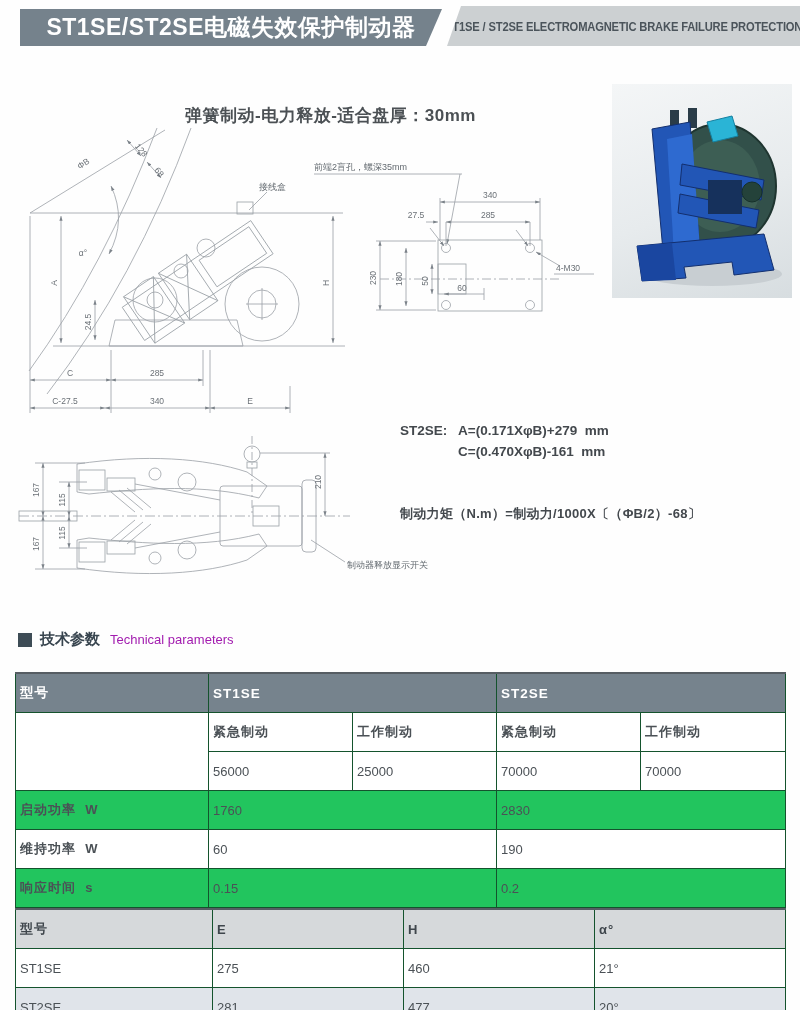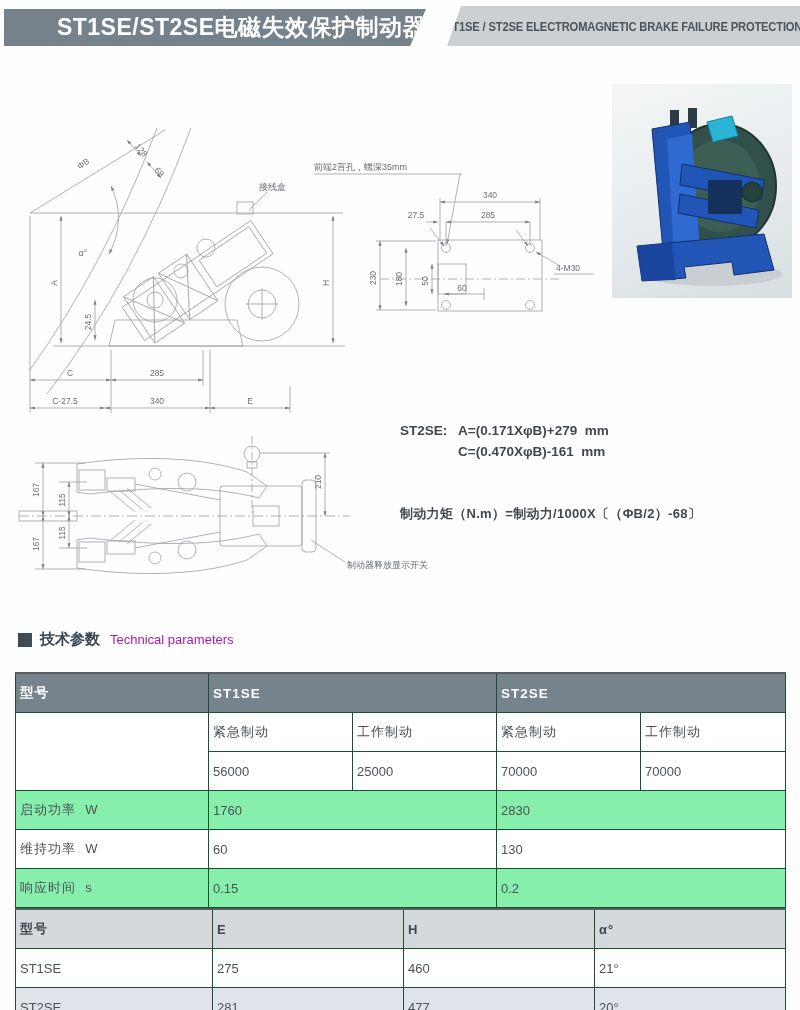--- a/index.html
+++ b/index.html
@@ -1,21 +1,21 @@
 <!DOCTYPE html>
 <html><head>
 <meta charset="utf-8">
 <style>
   html,body{margin:0;padding:0;background:#ffffff;}
   .page{position:relative;width:800px;height:1010px;background:#fefefe;overflow:hidden;
         font-family:"Liberation Sans","DejaVu Sans",sans-serif;color:#4b5156;}
   
-  .banner-zh{position:absolute;left:4px;top:9px;width:422px;height:37px;background:#75828c;
+  .banner-zh{position:absolute;left:20px;top:9px;width:422px;height:37px;background:#75828c;
       clip-path:polygon(0 0,100% 0,calc(100% - 16px) 100%,0 100%);
-      display:flex;align-items:center;justify-content:flex-end;color:#fff;font-weight:bold;
+      display:flex;align-items:center;justify-content:center;color:#fff;font-weight:bold;
       font-size:23px;letter-spacing:.5px;}
   .banner-en{position:absolute;left:447px;top:6px;width:353px;height:40px;background:#ccd0d2;
       clip-path:polygon(14px 0,100% 0,100% 100%,0 100%);
       display:flex;align-items:center;justify-content:center;color:#4b545b;font-weight:bold;font-size:13px;}
   .squeeze{display:inline-block;transform:scaleX(.86);transform-origin:center;white-space:nowrap;letter-spacing:-.2px;}
   .subtitle{position:absolute;left:185px;top:104px;font-size:17px;font-weight:bold;color:#4b5054;letter-spacing:.5px;}
   
   .sv{position:absolute;}
   
   .photo{position:absolute;left:612px;top:84px;width:180px;height:214px;
@@ -30,39 +30,40 @@
   .section-h{position:absolute;left:18px;top:630px;display:flex;align-items:center;justify-content:flex-end;}
   .sq{width:14px;height:14px;background:#3e4c56;margin-right:8px;}
   .sec-zh{font-size:15px;font-weight:bold;color:#37444e;margin-right:10px;}
   .sec-en{font-size:13px;color:#a21caf;}
   
   table{border-collapse:collapse;table-layout:fixed;position:absolute;left:15px;background:#fff;}
   .t1{top:672px;width:770px;border-top:2px solid #565d63;border-bottom:2px solid #565d63;}
   .t2{top:908px;width:770px;border-top:2px solid #565d63;border-bottom:2px solid #565d63;}
   td{border:1px solid #14532d;height:30px;text-align:left;vertical-align:middle;font-size:13px;color:#4b5156;padding:4px;}
   .t1 .th{background:#76838d;color:#ffffff;font-weight:bold;font-size:13.5px;letter-spacing:1px;}
-  .lblc{font-weight:normal;letter-spacing:1px;}
-  .tint{background:#86efac;}
+  .lblc{font-weight:bold;letter-spacing:1px;}
+  .tint{background:#22c55e;}
   .t2 .h2{background:#d6d9db;color:#3f464c;font-weight:bold;letter-spacing:1px;}
   .t2 .tint2{background:#e0e4ea;}
   .dimtxt{fill:#6b7177;font-size:8.5px;}
   .cjk{fill:#636a70;font-size:9px;}
 </style>
 </head>
 <body>
 
 <div class="page">
 
   <div class="banner-zh">
     <span>ST1SE/ST2SE电磁失效保护制动器</span>
   </div>
   <div class="banner-en">
     <span class="squeeze">ST1SE / ST2SE ELECTROMAGNETIC BRAKE FAILURE PROTECTION</span>
   </div>
 
+  <div class="subtitle">弹簧制动-电力释放-适合盘厚：30mm</div>
 
   <svg class="sv" style="left:15px;top:128px" width="360" height="295" viewBox="0 0 360 295">
     <defs>
       <marker id="m1" markerWidth="7" markerHeight="5" refX="6" refY="2" orient="auto-start-reverse">
         <path d="M0,0 L6,2 L0,4 Z" fill="#7b8289"></path>
       </marker>
     </defs>
     <g stroke="#9aa0a6" stroke-width="0.8" fill="none">
 
       <path d="M142,0 Q90,138 14,243"></path>
@@ -296,21 +297,21 @@
       <td>70000</td>
     </tr>
     <tr class="tint">
       <td class="lblc">启动功率&nbsp;&nbsp;W</td>
       <td colspan="2">1760</td>
       <td colspan="2">2830</td>
     </tr>
     <tr>
       <td class="lblc">维持功率&nbsp;&nbsp;W</td>
       <td colspan="2">60</td>
-      <td colspan="2">130</td>
+      <td colspan="2">190</td>
     </tr>
     <tr class="tint">
       <td class="lblc">响应时间&nbsp;&nbsp;s</td>
       <td colspan="2">0.15</td>
       <td colspan="2">0.2</td>
     </tr>
     <tr class="tint">
       <td class="lblc">重量&nbsp;&nbsp;kg</td>
       <td colspan="2">155</td>
       <td colspan="2">194</td>

